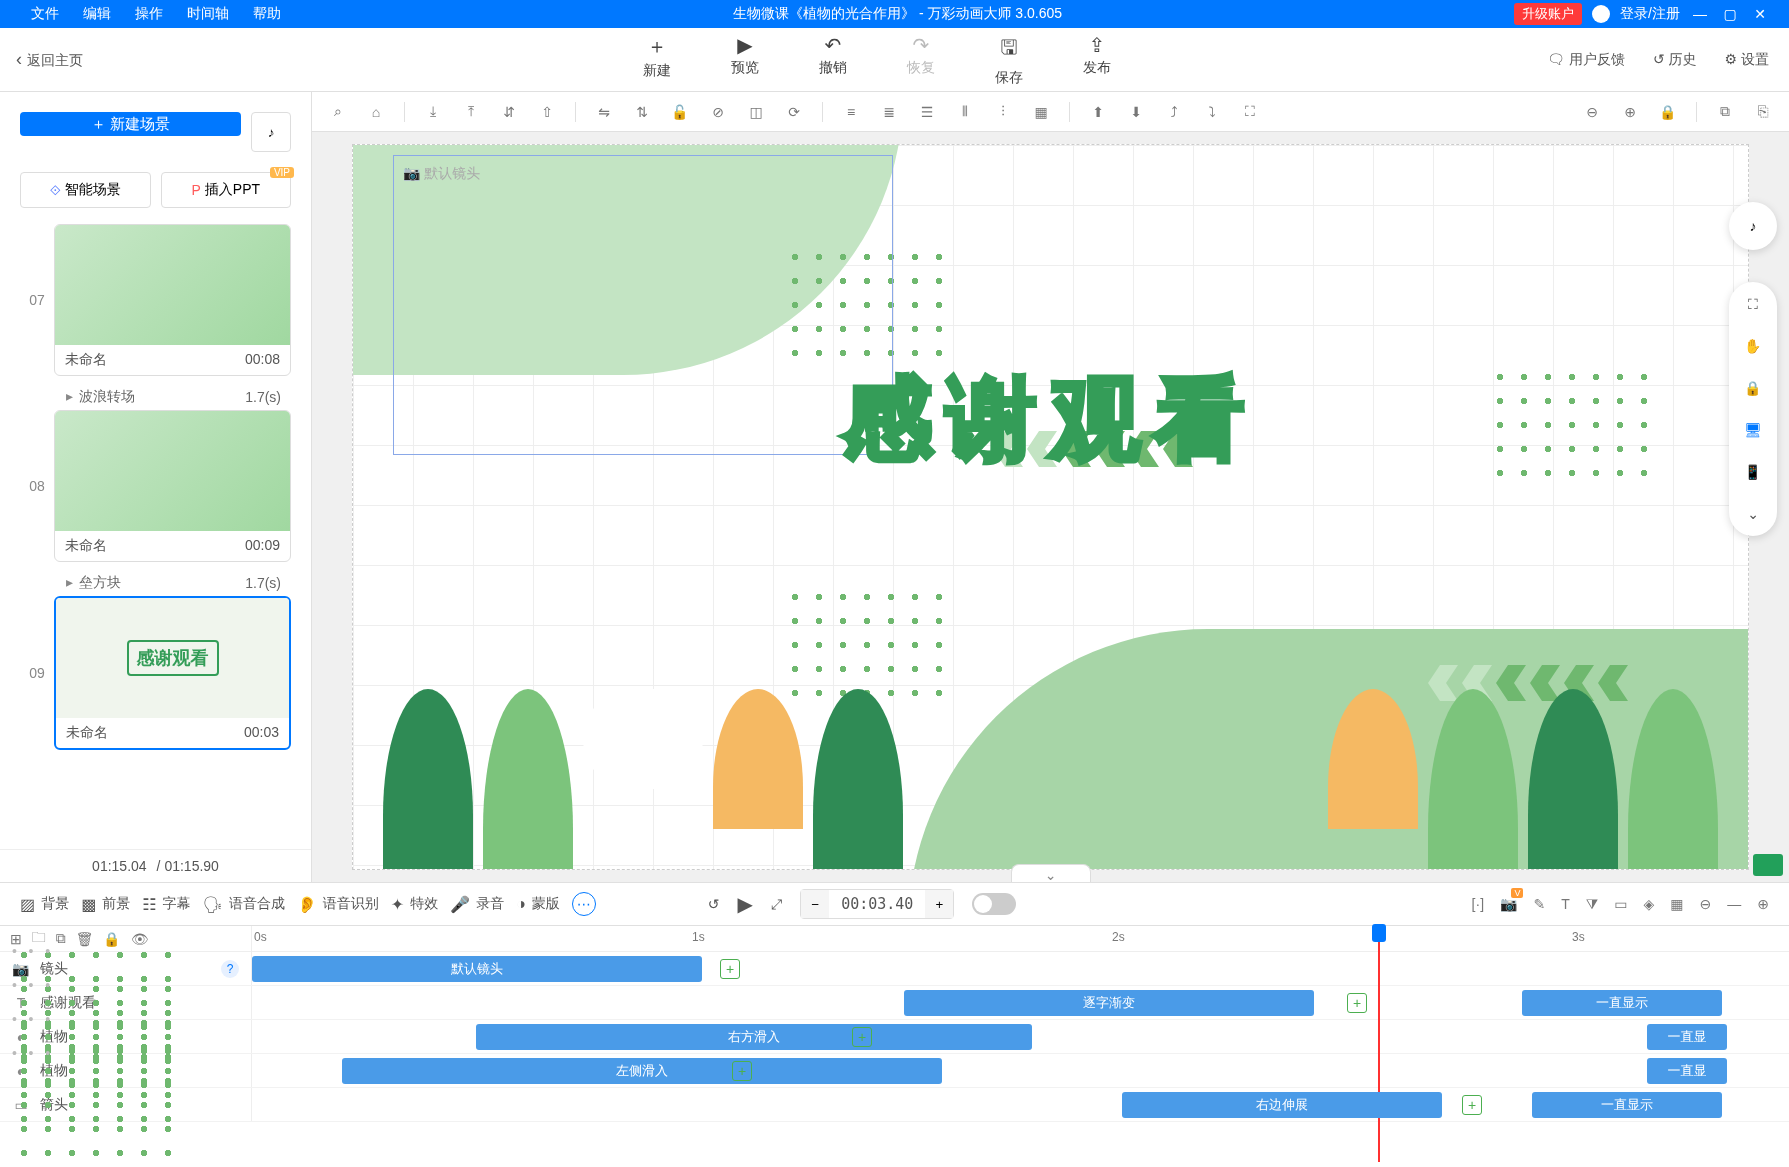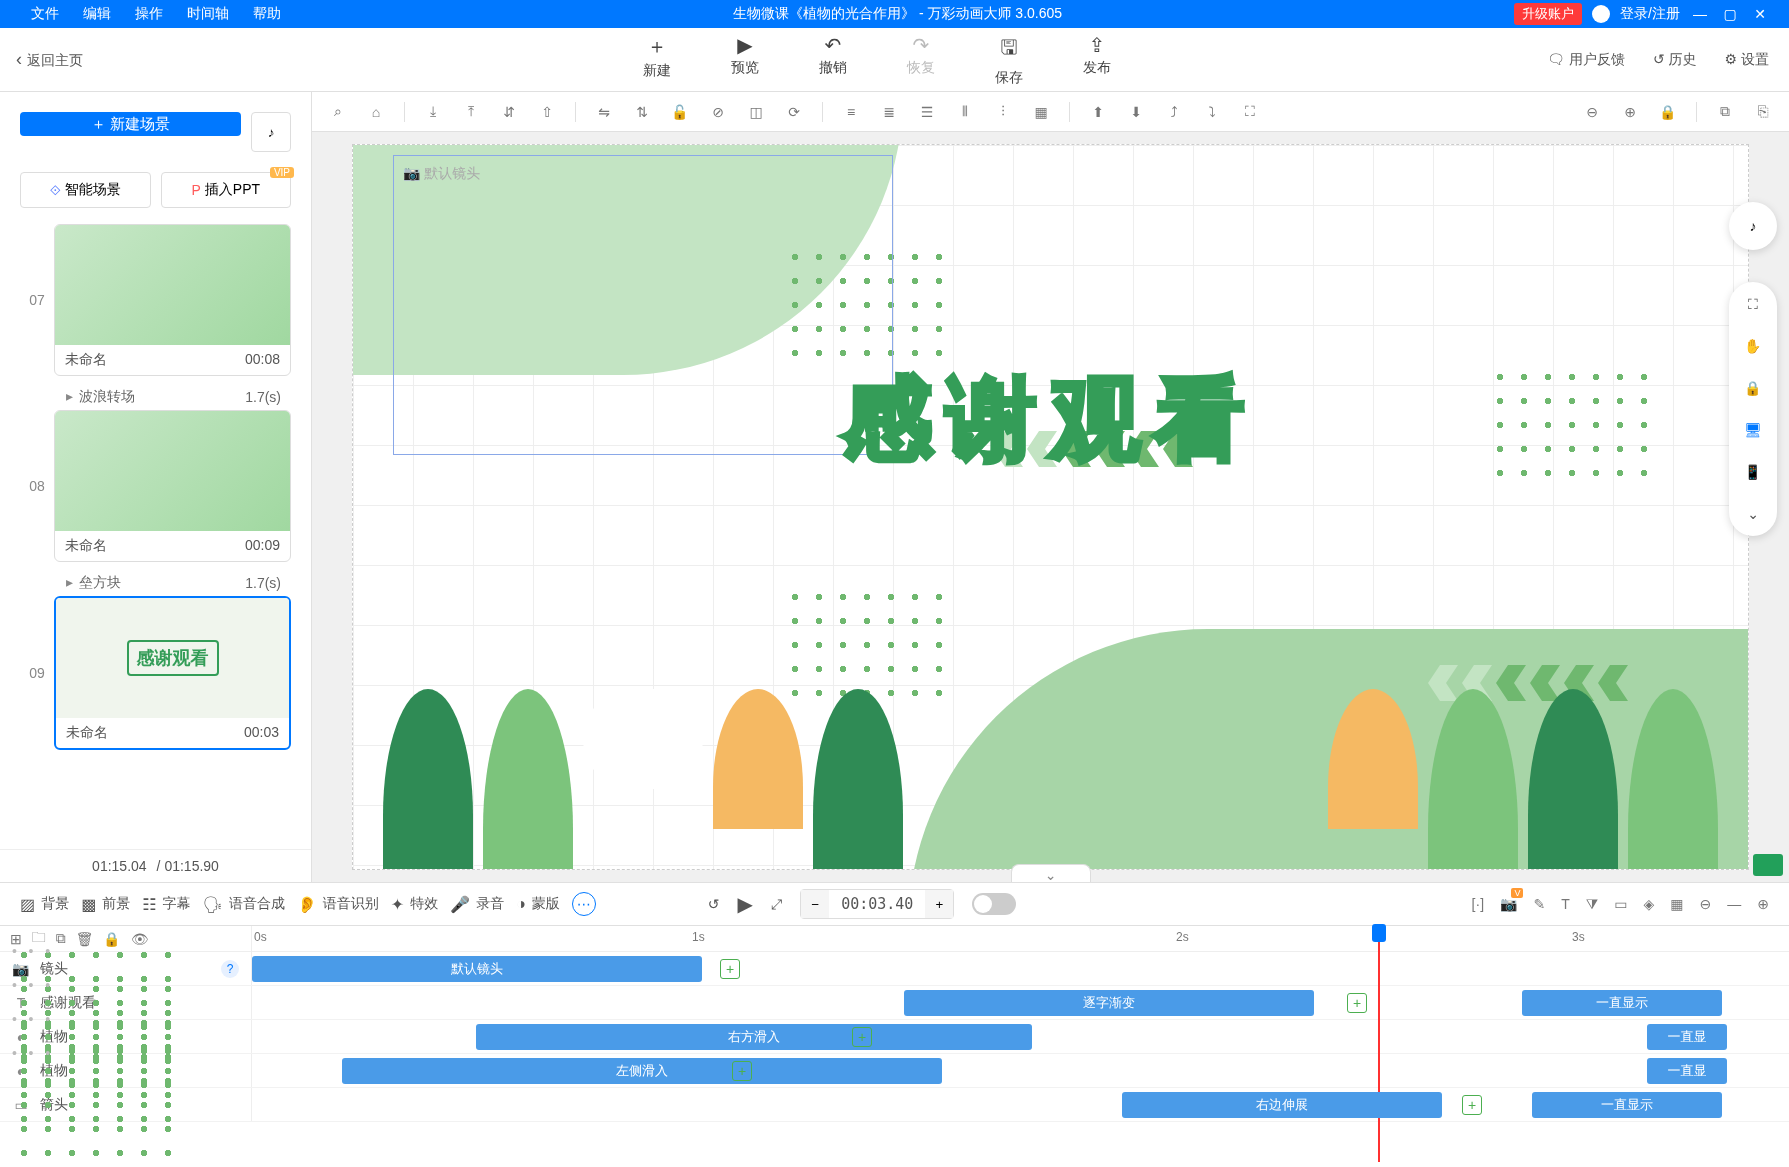--- a/index.html
+++ b/index.html
@@ -404,21 +404,21 @@
       <span class="ic">⊞</span>
       <span class="ic">🗀</span>
       <span class="ic">⧉</span>
       <span class="ic">🗑</span>
       <span class="ic">🔒</span>
       <span class="ic">👁</span>
     </div>
     <div class="tl-ruler">
       <span class="tick" style="left:2px">0s</span>
       <span class="tick" style="left:440px">1s</span>
-      <span class="tick" style="left:924px">2s</span>
+      <span class="tick" style="left:860px">2s</span>
       <span class="tick" style="left:1320px">3s</span>
       <div class="playhead" style="left:1120px"></div>
     </div>
   </div>
   <div class="tl-body" id="tl-body">
       <div class="track">
         <div class="track-label">
           <span class="ico">📷</span>
           <span>镜头</span>
           <span class="help">?</span>

